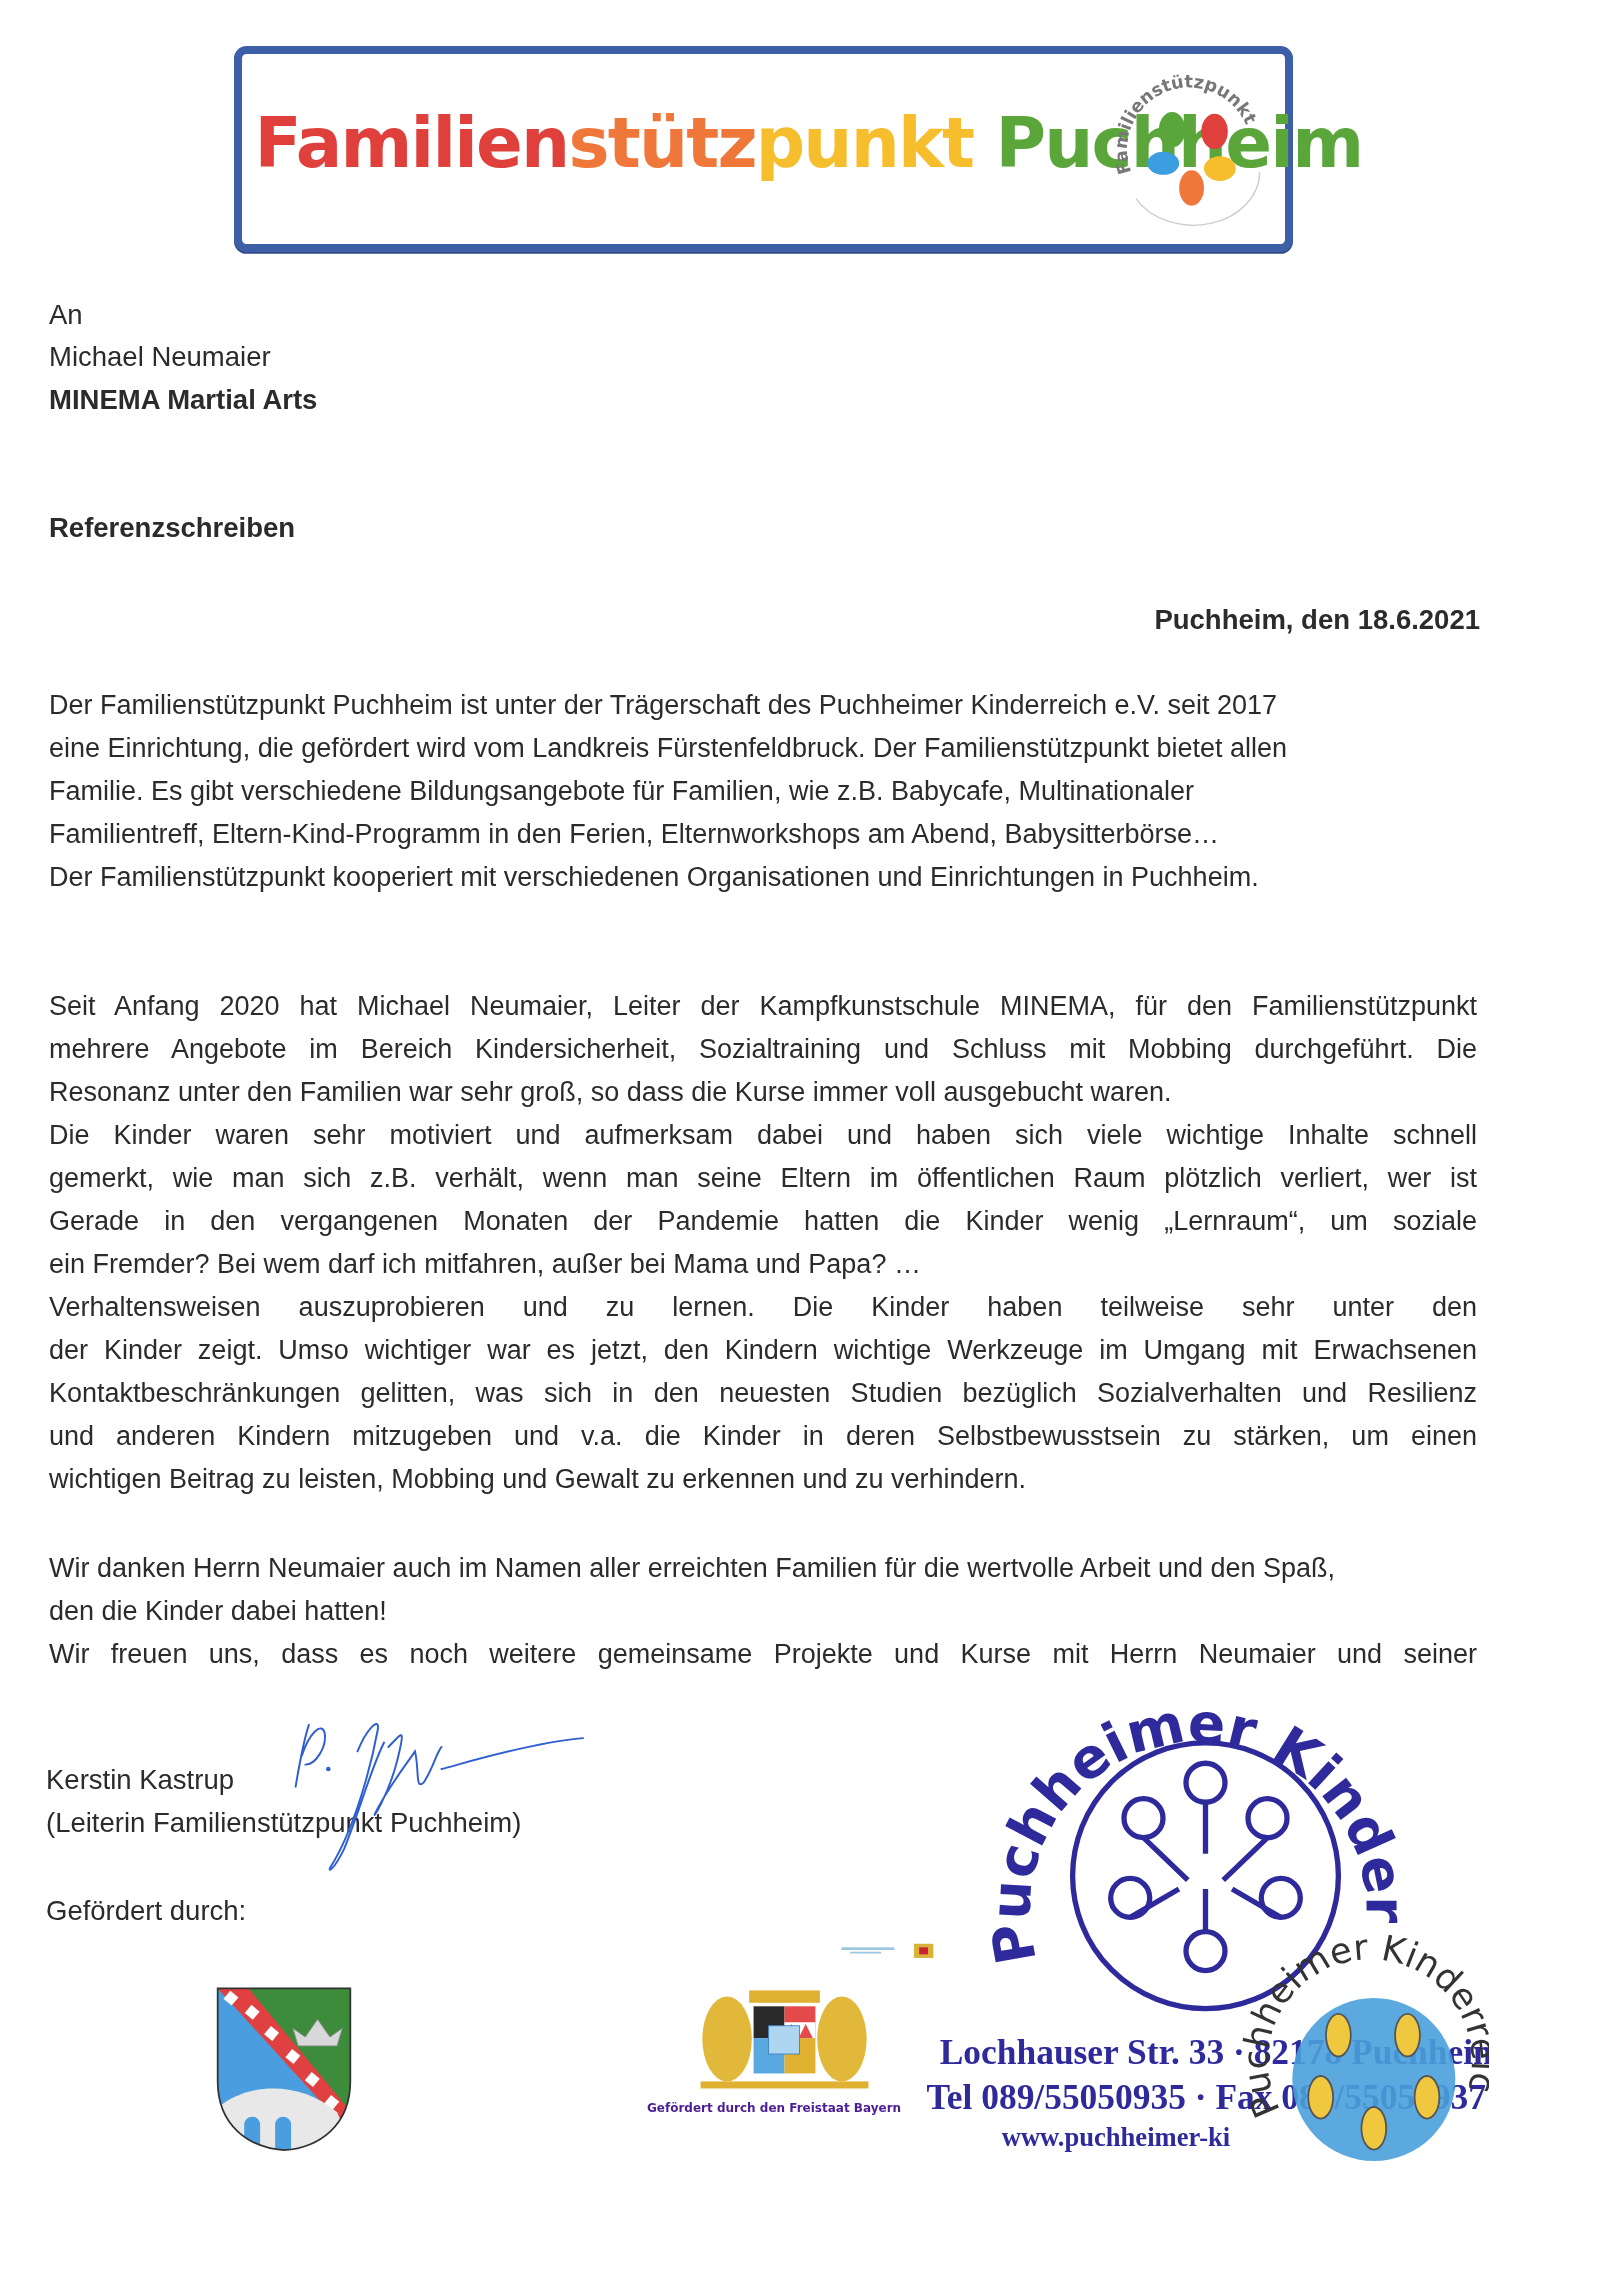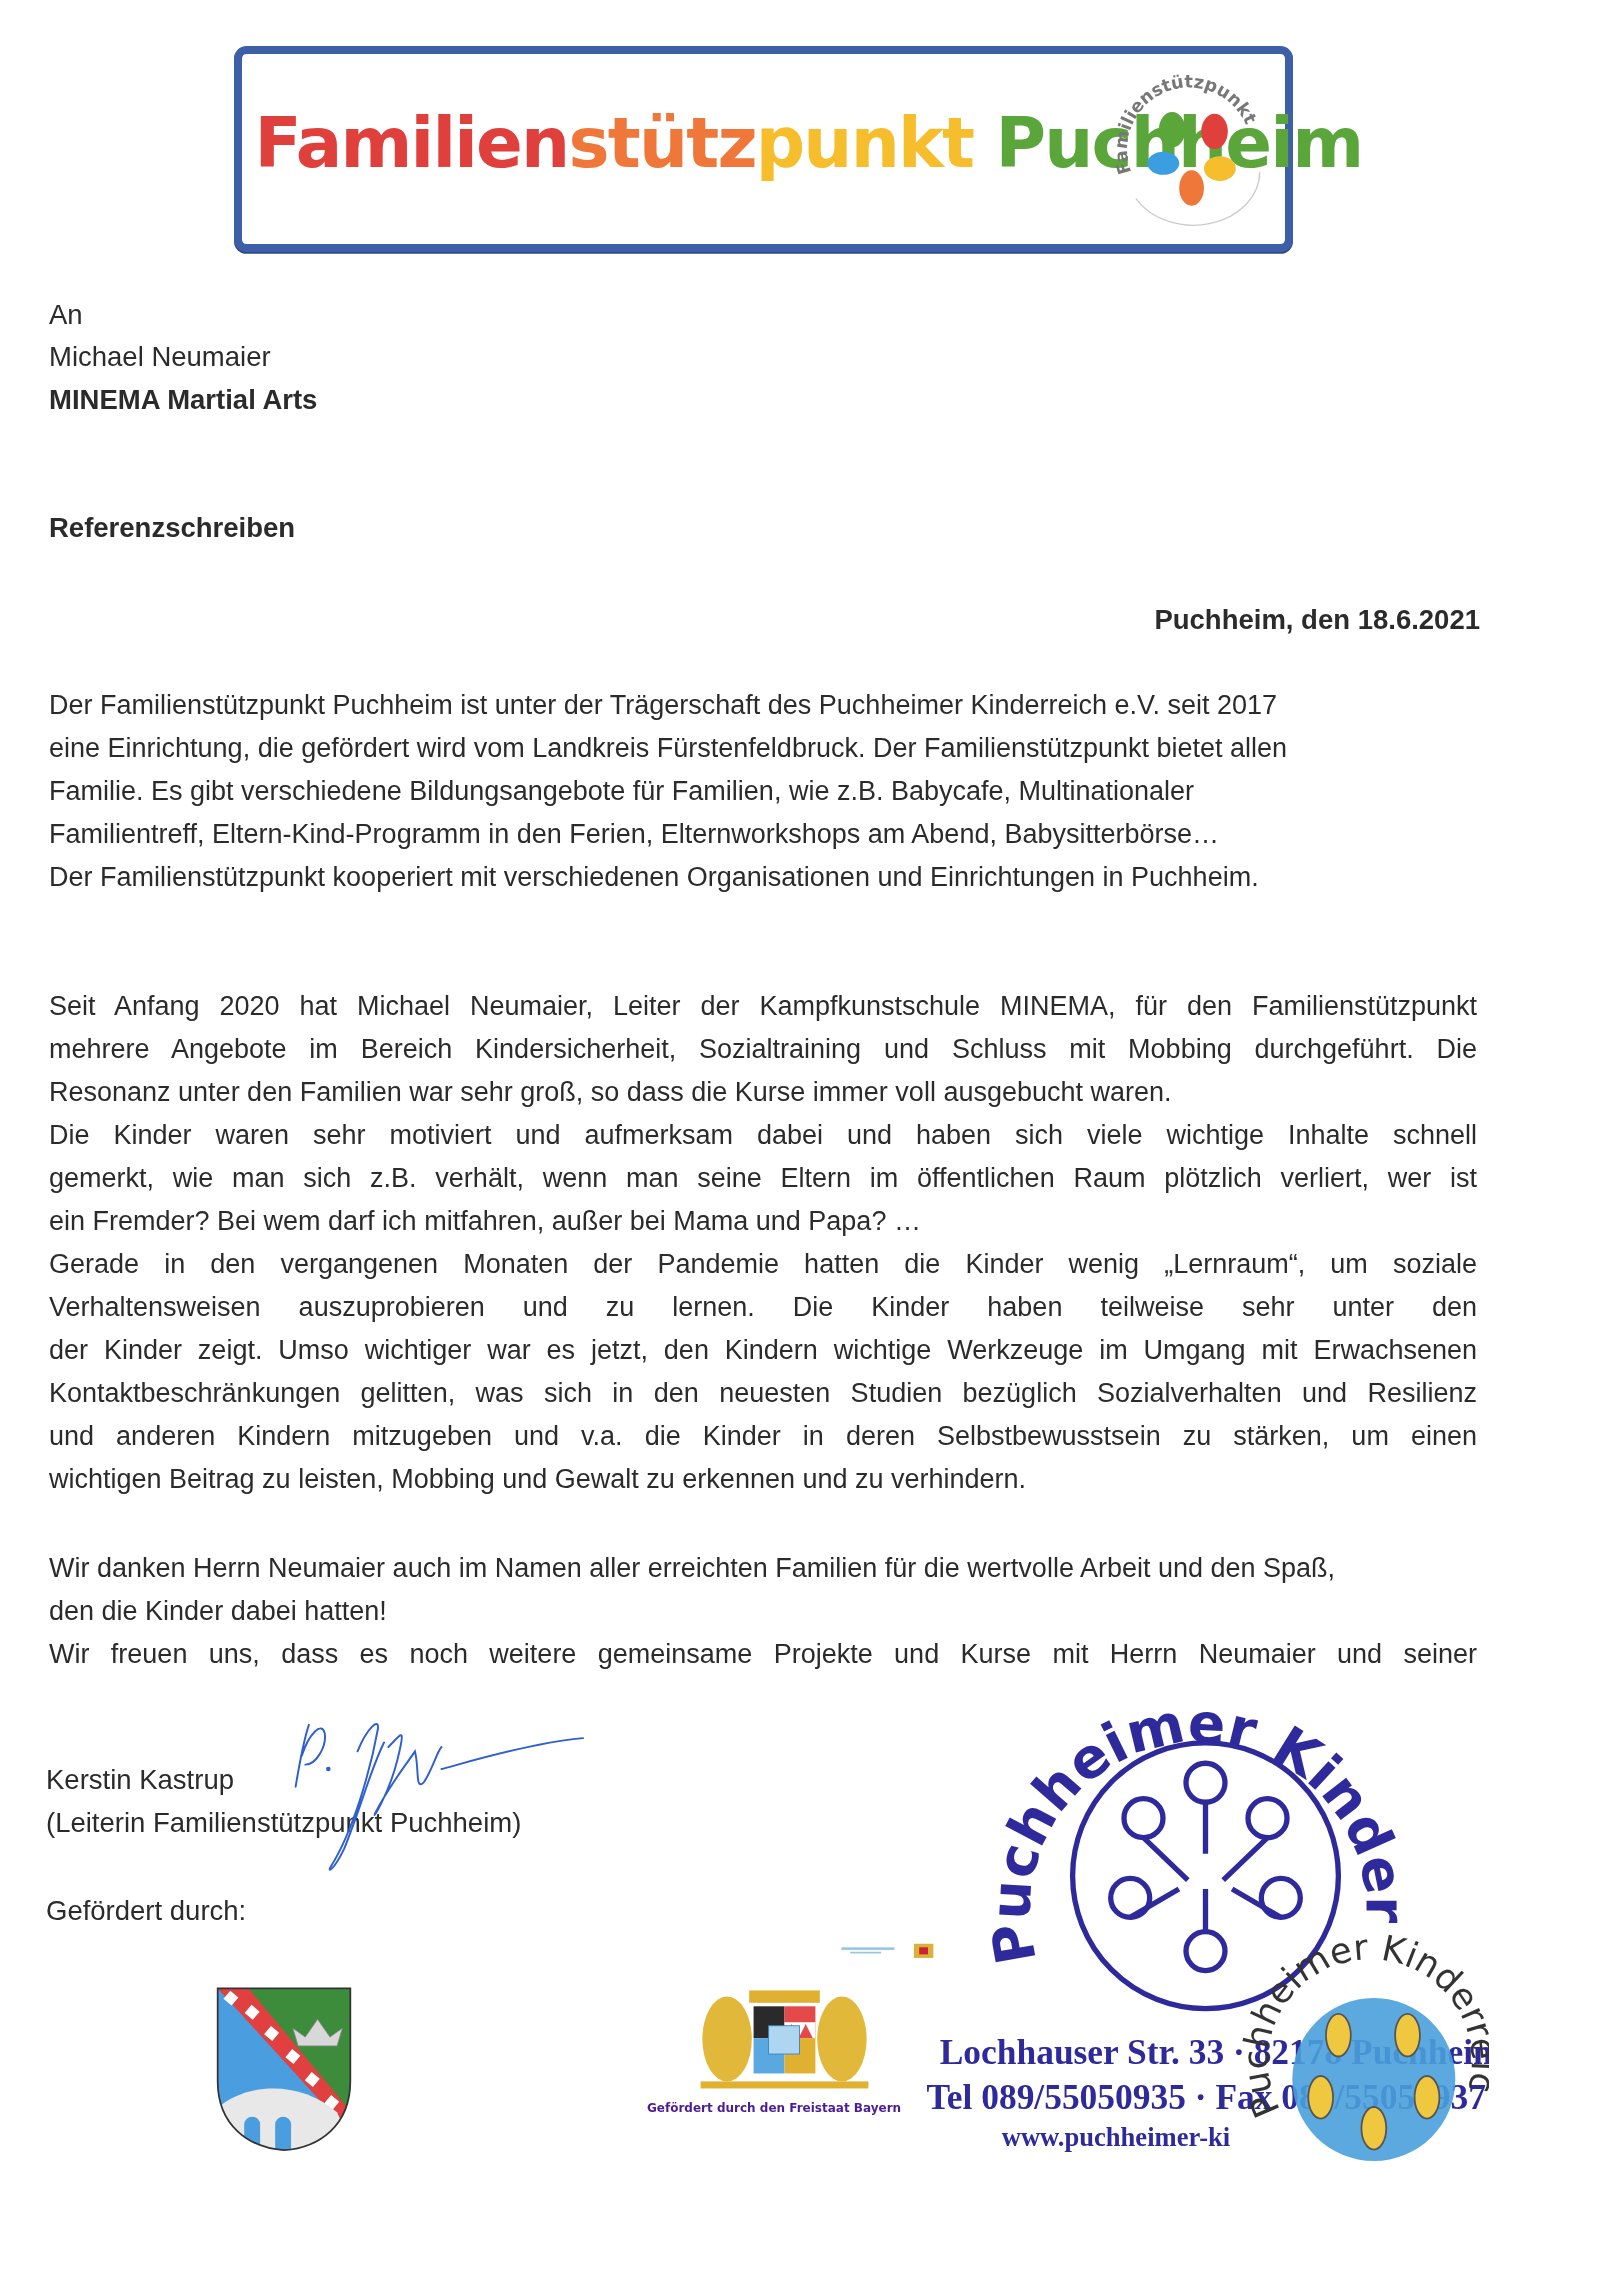--- a/index.html
+++ b/index.html
@@ -72,22 +72,22 @@
   <span class="ln">Familientreff, Eltern-Kind-Programm in den Ferien, Elternworkshops am Abend, Babysitterbörse…</span>
   <span class="ln">Der Familienstützpunkt kooperiert mit verschiedenen Organisationen und Einrichtungen in Puchheim.</span>
 </div>
 
 <div class="para" style="top:985px;">
   <span class="ln j">Seit Anfang 2020 hat Michael Neumaier, Leiter der Kampfkunstschule MINEMA, für den Familienstützpunkt</span>
   <span class="ln j">mehrere Angebote im Bereich Kindersicherheit, Sozialtraining und Schluss mit Mobbing durchgeführt. Die</span>
   <span class="ln">Resonanz unter den Familien war sehr groß, so dass die Kurse immer voll ausgebucht waren.</span>
   <span class="ln j">Die Kinder waren sehr motiviert und aufmerksam dabei und haben sich viele wichtige Inhalte schnell</span>
   <span class="ln j">gemerkt, wie man sich z.B. verhält, wenn man seine Eltern im öffentlichen Raum plötzlich verliert, wer ist</span>
+  <span class="ln j">Gerade in den vergangenen Monaten der Pandemie hatten die Kinder wenig „Lernraum“, um soziale</span>
   <span class="ln">ein Fremder? Bei wem darf ich mitfahren, außer bei Mama und Papa? …</span>
-  <span class="ln j">Gerade in den vergangenen Monaten der Pandemie hatten die Kinder wenig „Lernraum“, um soziale</span>
   <span class="ln j">Verhaltensweisen auszuprobieren und zu lernen. Die Kinder haben teilweise sehr unter den</span>
   <span class="ln j">der Kinder zeigt. Umso wichtiger war es jetzt, den Kindern wichtige Werkzeuge im Umgang mit Erwachsenen</span>
   <span class="ln j">Kontaktbeschränkungen gelitten, was sich in den neuesten Studien bezüglich Sozialverhalten und Resilienz</span>
   <span class="ln j">und anderen Kindern mitzugeben und v.a. die Kinder in deren Selbstbewusstsein zu stärken, um einen</span>
   <span class="ln">wichtigen Beitrag zu leisten, Mobbing und Gewalt zu erkennen und zu verhindern.</span>
 </div>
 
 <div class="para" style="top:1547px;">
   <span class="ln">Wir danken Herrn Neumaier auch im Namen aller erreichten Familien für die wertvolle Arbeit und den Spaß,</span>
   <span class="ln">den die Kinder dabei hatten!</span>

